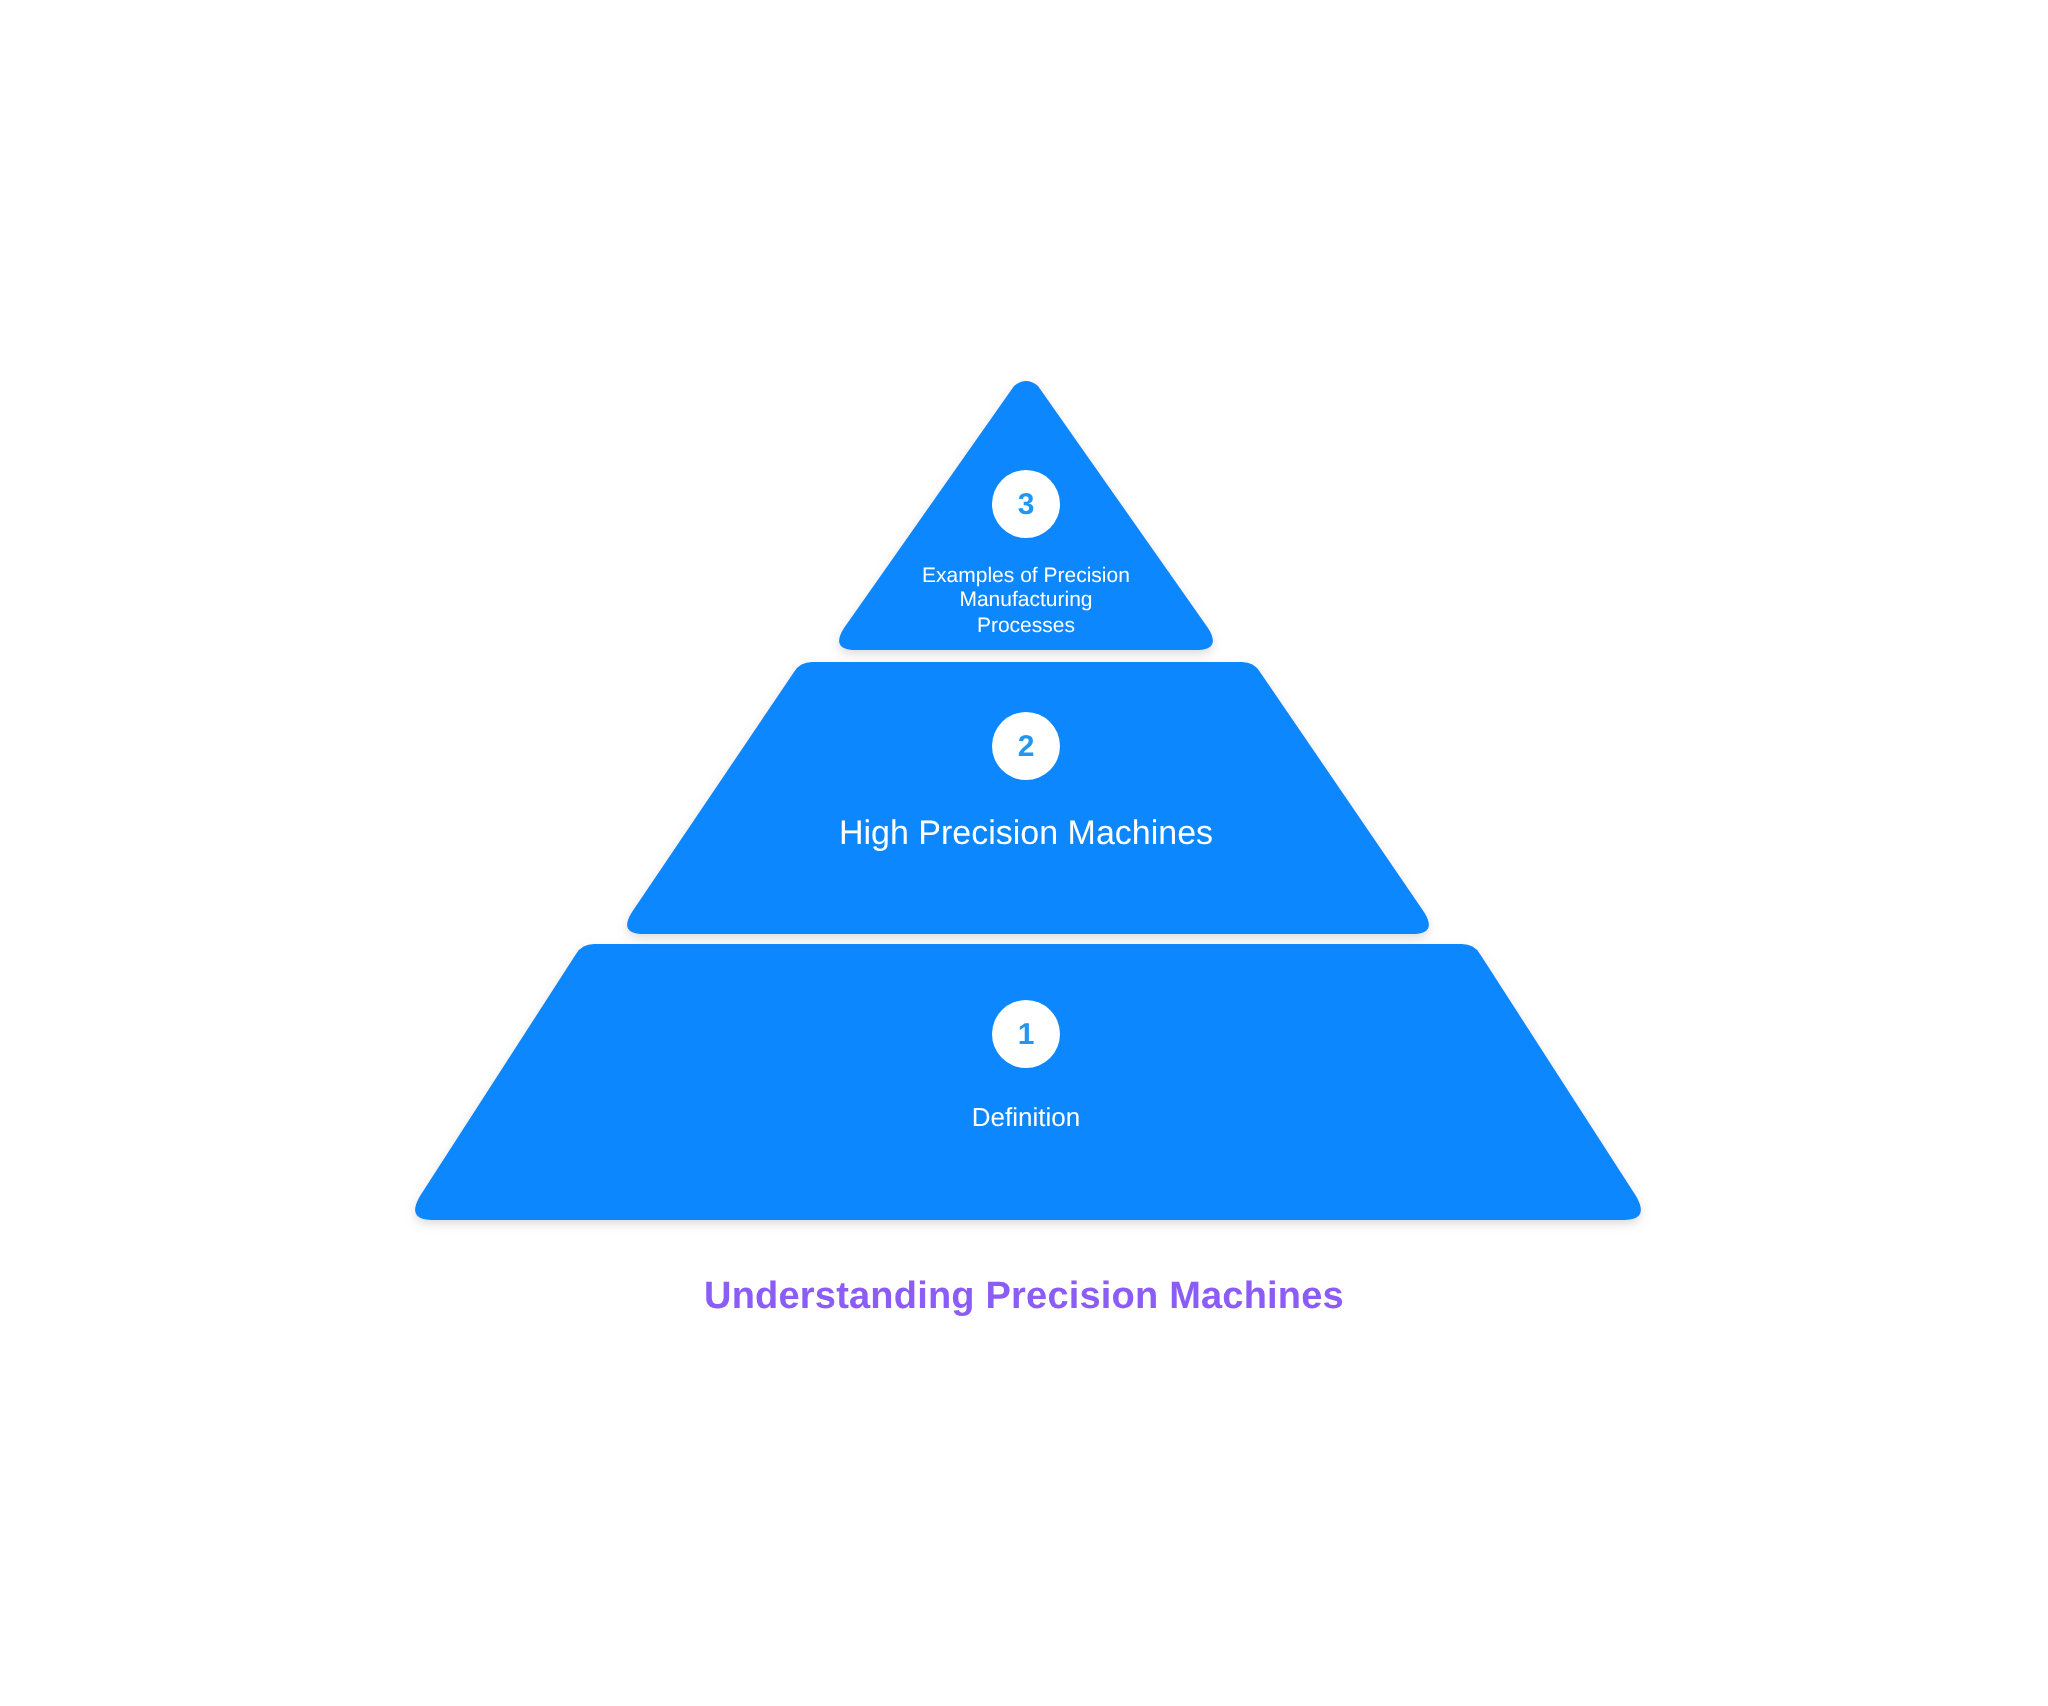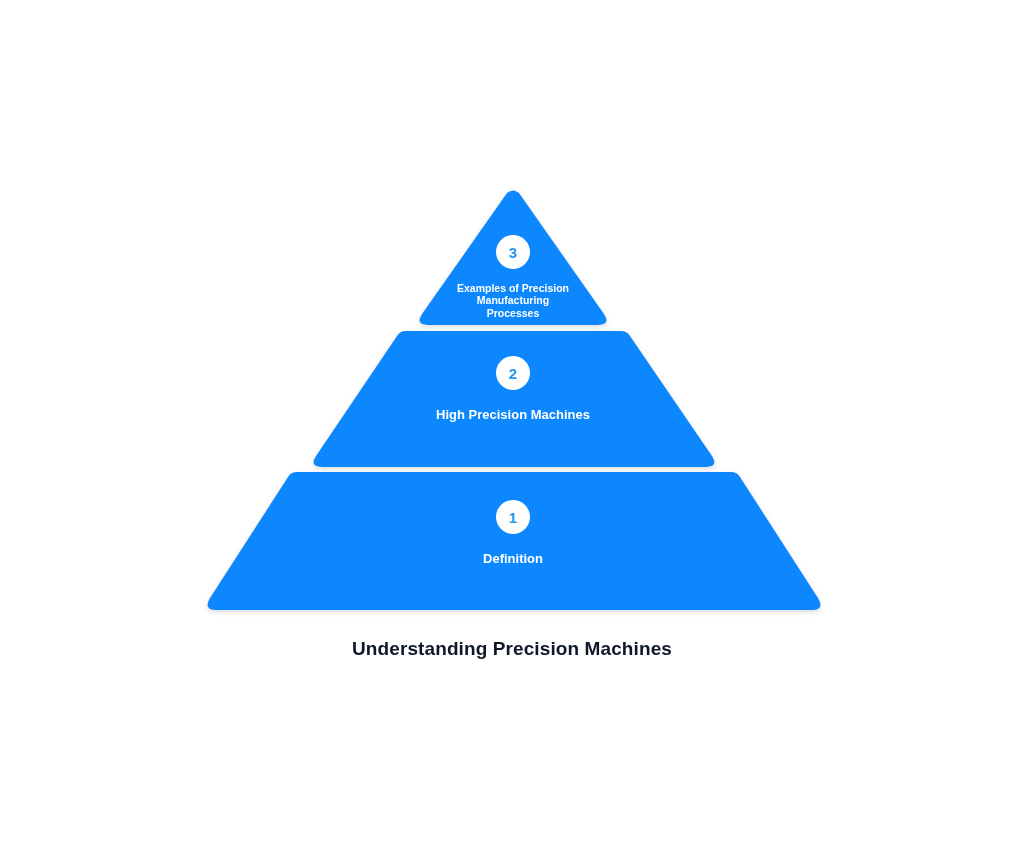--- a/index.html
+++ b/index.html
@@ -61,21 +61,21 @@
     align-items: center;
     justify-content: center;
     font-size: 15px;
     font-weight: bold;
     line-height: 1;
     box-sizing: border-box;
   }
 
   .tier-label {
     color: #ffffff;
-    font-weight: bold;
+    font-weight: normal;
     text-align: center;
     line-height: 1.18;
     white-space: pre-line;
   }
 
   
   #tier3-content {
     left: 413px;
     top: 235px;
     width: 200px;
@@ -83,41 +83,41 @@
   #tier3-content .badge { margin-bottom: 13px; }
   #tier3-content .tier-label { font-size: 10.5px; }
 
   
   #tier2-content {
     left: 413px;
     top: 356px;
     width: 200px;
   }
   #tier2-content .badge { margin-bottom: 17px; }
-  #tier2-content .tier-label { font-size: 13px; }
+  #tier2-content .tier-label { font-size: 17px; }
 
   
   #tier1-content {
     left: 413px;
     top: 500px;
     width: 200px;
   }
   #tier1-content .badge { margin-bottom: 17px; }
   #tier1-content .tier-label { font-size: 13px; }
 
   
   #caption {
     position: absolute;
     left: 0;
     top: 638px;
     width: 1024px;
     text-align: center;
     font-size: 19px;
     font-weight: bold;
-    color: #0f172a;
+    color: #8b5cf6;
     letter-spacing: 0.1px;
   }
 </style>
 </head>
 <body>
 
 <div id="figure">
 
   <div id="pyramid">
 

